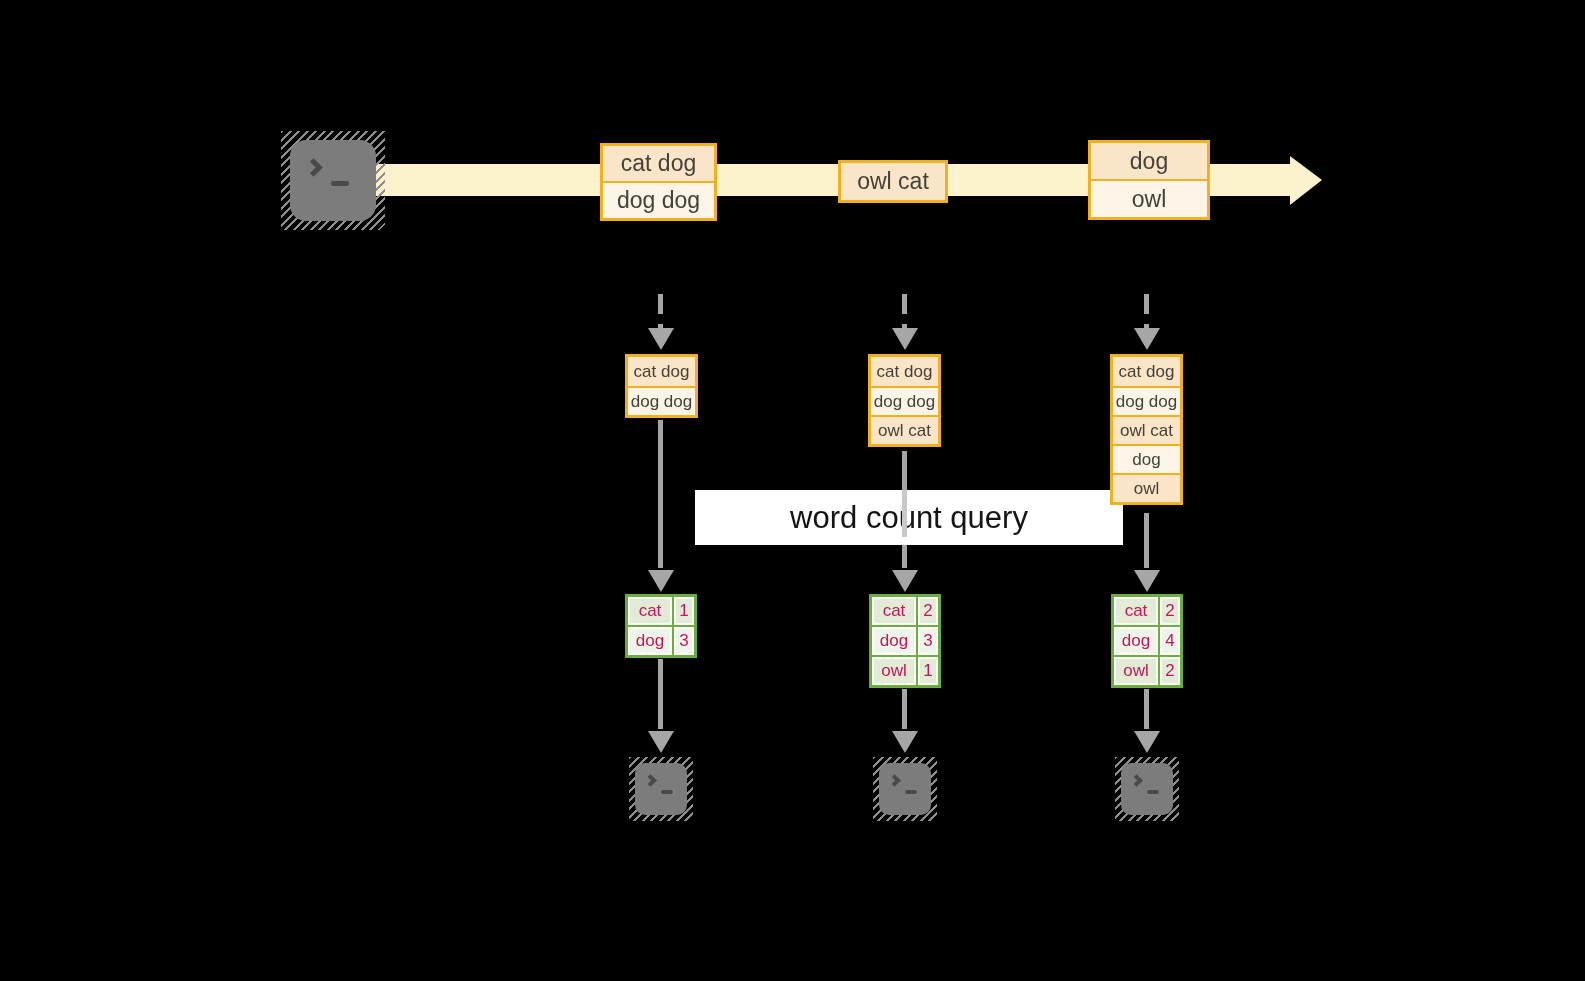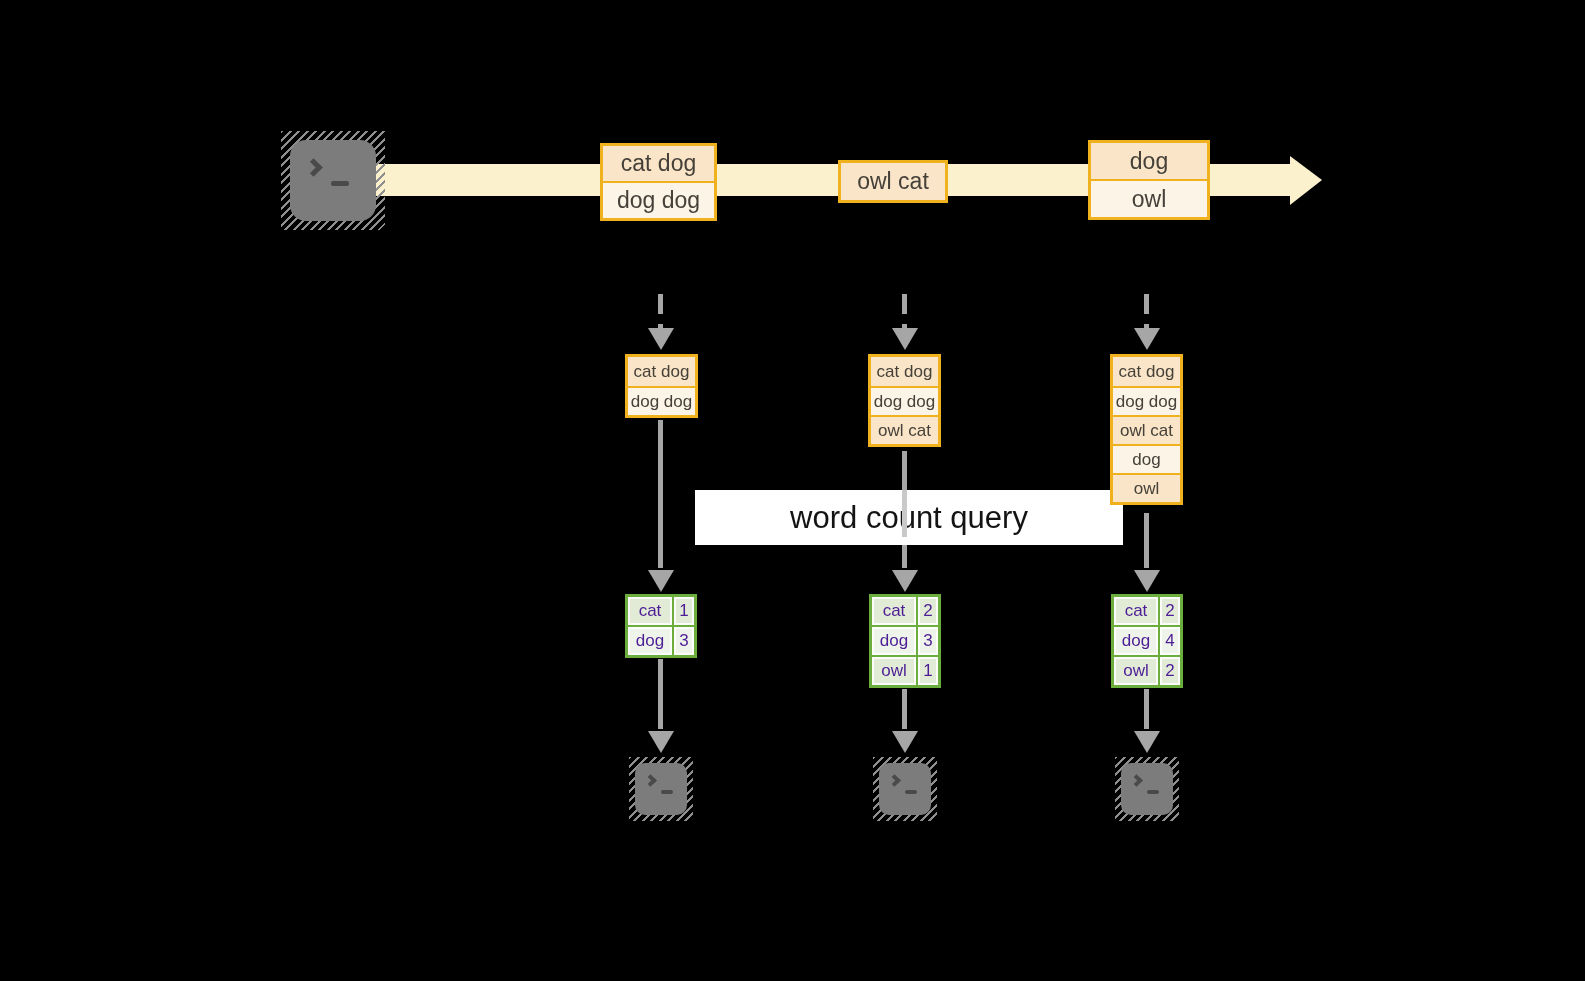--- a/index.html
+++ b/index.html
@@ -58,21 +58,21 @@
 
   
   .banner { position:absolute; left:695px; top:458px; width:428px; height:55px;
     background:#ffffff; z-index:2; display:flex; align-items:center; justify-content:center;
     font-size:31px; color:#141414; }
 
   
   .gtable { position:absolute; width:72px; border:3px solid #6CAE3E; background:#6CAE3E;
     display:grid; grid-template-columns:44px 20px; gap:2px; z-index:2; }
   .gcell { display:flex; align-items:center; justify-content:center;
-    font-size:17px; color:#4c1d95; box-shadow:inset 0 0 0 2px rgba(255,255,255,0.85); }
+    font-size:17px; color:#be185d; box-shadow:inset 0 0 0 2px rgba(255,255,255,0.85); }
   .g-dark { background:#E2EBD6; }
   .g-light { background:#EFF4EA; }
 </style>
 </head>
 <body>
 
 <div class="canvas">
 
   <div class="terminal big" style="left:281px; top:99px; width:104px; height:99px;">
     <div class="inner">

